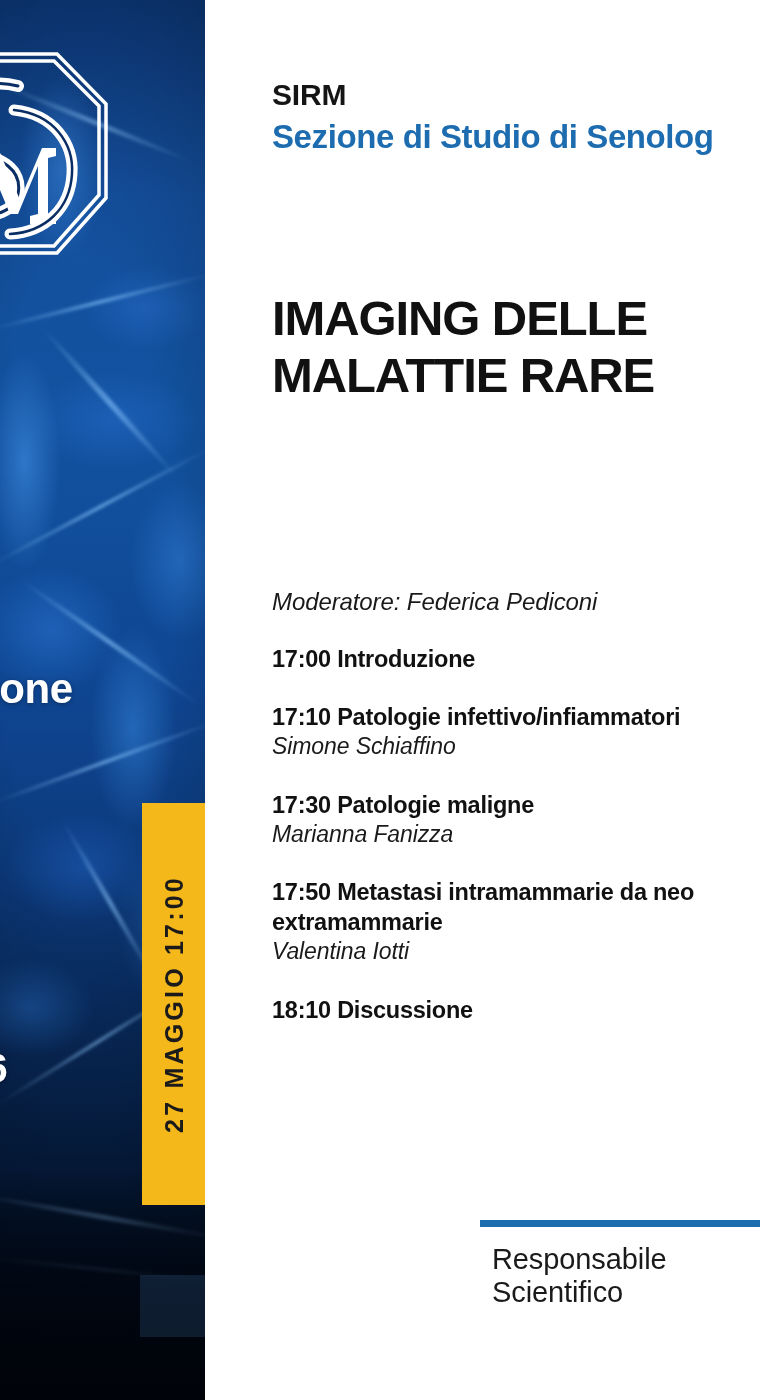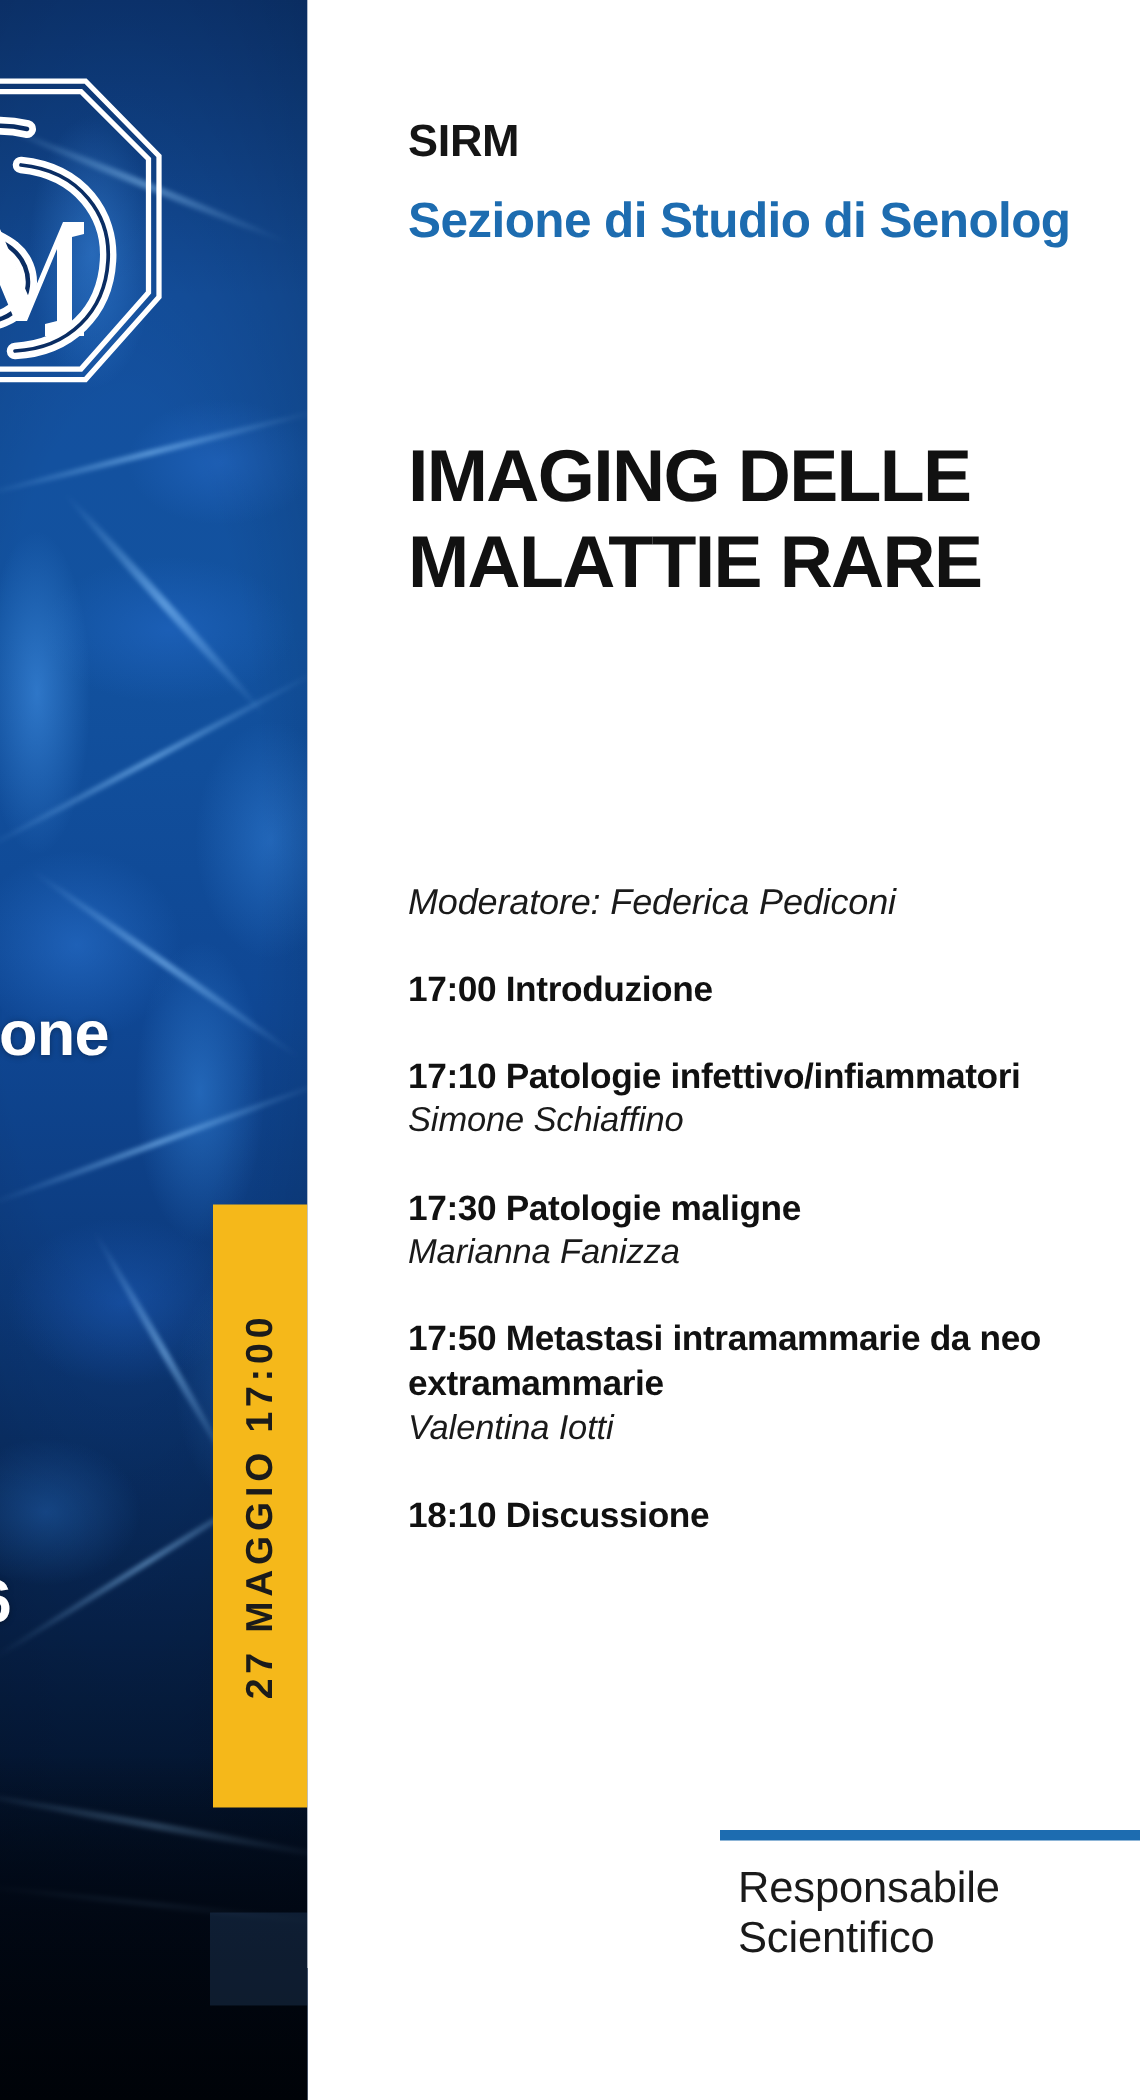--- a/index.html
+++ b/index.html
@@ -89,21 +89,21 @@
   .content{
     position:absolute; left:205px; top:0; width:555px; height:1312px;
     background:#ffffff; overflow:hidden;
   }
 
   .brand-line1{
     position:absolute; top:78px; left:67px;
     color:#151515; font-weight:bold; font-size:30px; letter-spacing:-0.2px;
   }
   .brand-line2{
-    position:absolute; top:128px; left:67px;
+    position:absolute; top:118px; left:67px;
     color:#1d6cb0; font-weight:bold; font-size:33px; letter-spacing:-0.4px;
     white-space:nowrap;
   }
 
   .main-title{
     position:absolute; top:290px; left:67px; width:520px;
     color:#111111; font-weight:bold; font-size:49px; line-height:1.16;
     letter-spacing:-1.1px;
   }
 

